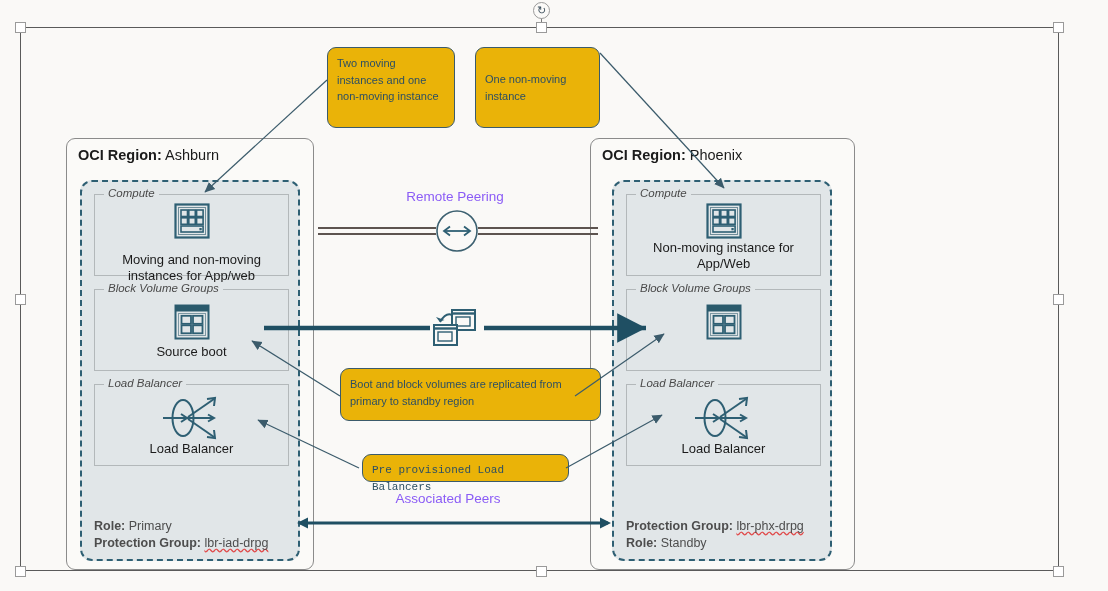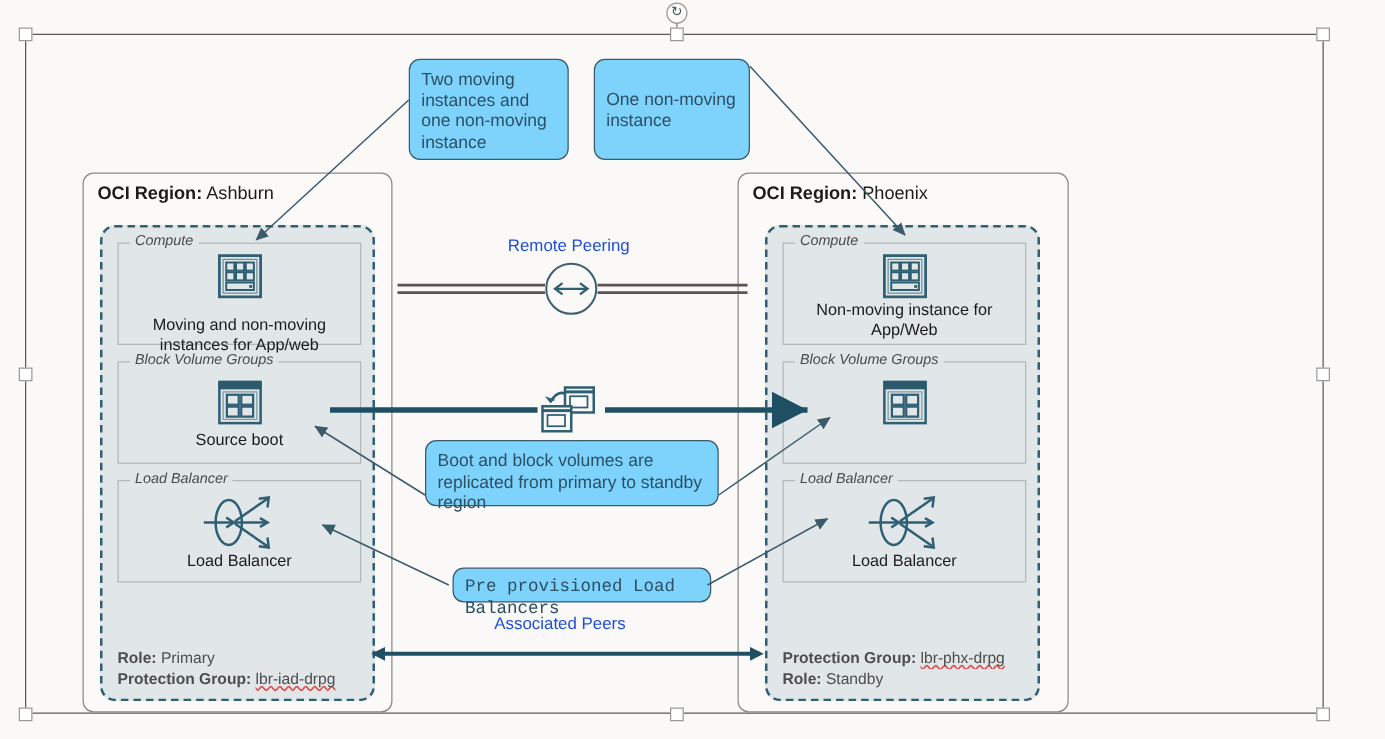--- a/index.html
+++ b/index.html
@@ -118,32 +118,32 @@
   .pg-text b { font-weight: bold; color: #4d4d4d; }
   .misspelled {
     text-decoration: underline wavy #e04a4a;
     text-decoration-skip-ink: none;
   }
   
   .callout {
     position: absolute;
     border: 1px solid #3b5b6b;
     border-radius: 9px;
-    background: #7dd3fc;
+    background: #eab308;
     box-sizing: border-box;
     color: #2d4f63;
-    font-size: 14px;
+    font-size: 11px;
     line-height: 16.5px;
     padding: 7px 9px;
   }
   
   .center-label {
     position: absolute;
     font-size: 13.5px;
-    color: #1d4ed8;
+    color: #8b5cf6;
     text-align: center;
     white-space: nowrap;
   }
   svg.overlay {
     position: absolute;
     left: 0; top: 0;
     width: 1108px; height: 591px;
     pointer-events: none;
     z-index: 10;
   }
@@ -372,16 +372,16 @@
     <line x1="575" y1="396" x2="664" y2="334" stroke="#3b5b6b" stroke-width="1.2" marker-end="url(#arrThinTeal)"></line>
     <line x1="359" y1="468" x2="258" y2="420" stroke="#3b5b6b" stroke-width="1.2" marker-end="url(#arrThinTeal)"></line>
     <line x1="566" y1="468" x2="662" y2="415" stroke="#3b5b6b" stroke-width="1.2" marker-end="url(#arrThinTeal)"></line>
   </svg>
 
   <div class="center-label" style="left:380px;top:189px;width:150px;">Remote Peering</div>
   <div class="center-label" style="left:368px;top:491px;width:160px;">Associated Peers</div>
 
   <div class="callout" style="left:327px;top:47px;width:128px;height:81px;">Two moving instances and one non-moving instance</div>
   <div class="callout" style="left:475px;top:47px;width:125px;height:81px;display:flex;align-items:center;">One non-moving instance</div>
-  <div class="callout" style="left:340px;top:352px;width:235px;height:53px;">Boot and block volumes are replicated from primary to standby region</div>
+  <div class="callout" style="left:340px;top:368px;width:261px;height:53px;">Boot and block volumes are replicated from primary to standby region</div>
   <div class="callout" style="left:362px;top:454px;width:207px;height:28px;font-family:Liberation Mono, monospace;">Pre provisioned Load Balancers</div>
 
 </div>
 
 </body></html>

